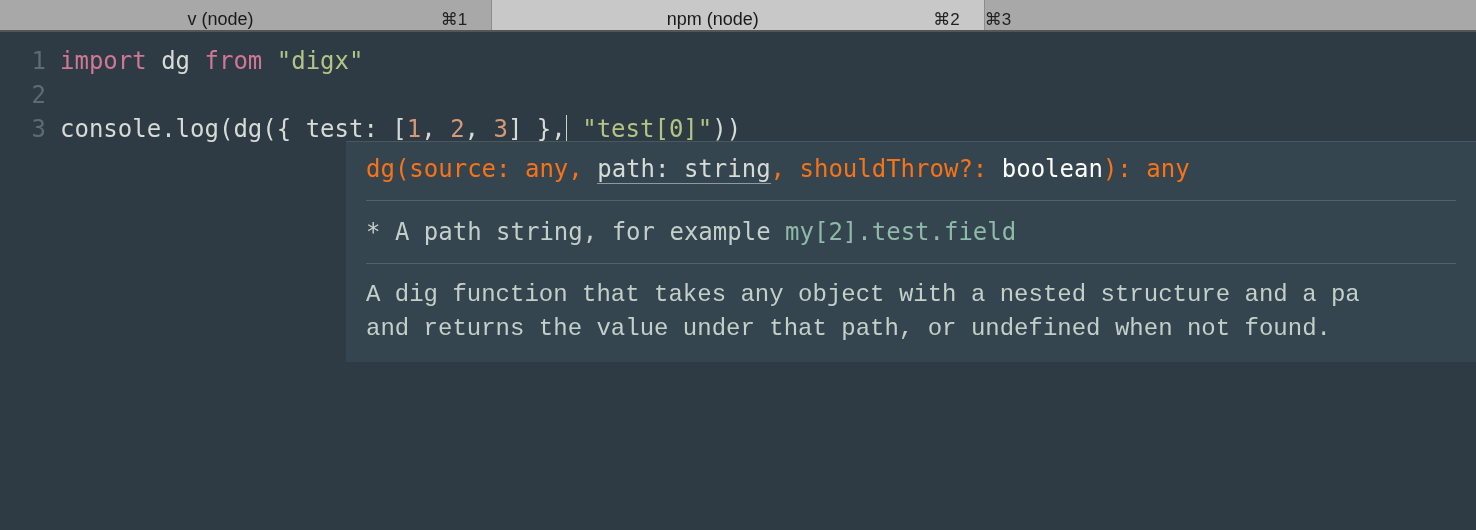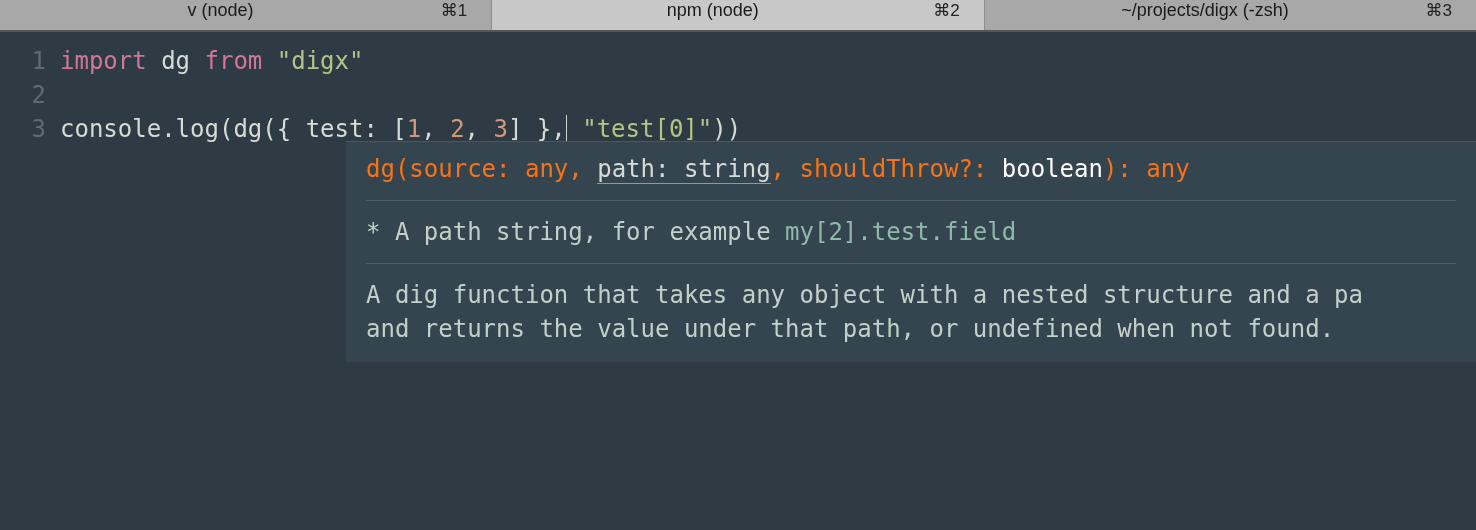--- a/index.html
+++ b/index.html
@@ -13,21 +13,21 @@
   .tabbar {
     display: flex;
     width: 100%;
     height: 32px;
     background: #c5c5c5;
     border-bottom: 2px solid #555;
   }
   .tab {
     flex: 1;
     display: flex;
-    align-items: flex-start;
+    align-items: flex-end;
     justify-content: space-between;
     padding: 0 24px 0 0;
     font-family: -apple-system, Helvetica, Arial, sans-serif;
     font-size: 18px;
     color: #1a1a1a;
     border-right: 1px solid #8c8c8c;
     position: relative;
   }
   .tab.inactive {
     background: #a8a8a8;
@@ -97,36 +97,35 @@
     font-size: 24px;
     line-height: 34px;
     color: #c3d0c9;
   }
   .tooltip hr {
     border: none;
     border-top: 1px solid #546068;
     margin: 14px 0;
   }
   .sig-line { white-space: nowrap; }
-  .doc-block { white-space: pre; }
+  .doc-block { white-space: pre; font-family: Liberation Mono, monospace; }
 </style>
 </head>
 <body>
 
 <div class="tabbar">
   <div class="tab inactive">
     <span class="tab-title">v (node)</span>
     <span class="tab-shortcut">⌘1</span>
   </div>
   <div class="tab active">
     <span class="tab-title">npm (node)</span>
     <span class="tab-shortcut">⌘2</span>
   </div>
   <div class="tab inactive">
-    <span class="tab-title">~/projects/digx (-zsh)</span>
     <span class="tab-shortcut">⌘3</span>
   </div>
 </div>
 
 <div class="editor">
 
   <div class="line">
     <div class="gutter">1</div>
     <div class="code"><span class="tok-keyword">import</span><span class="tok-default"> dg </span><span class="tok-keyword">from</span><span class="tok-default"> </span><span class="tok-string">"digx"</span></div>
   </div>

